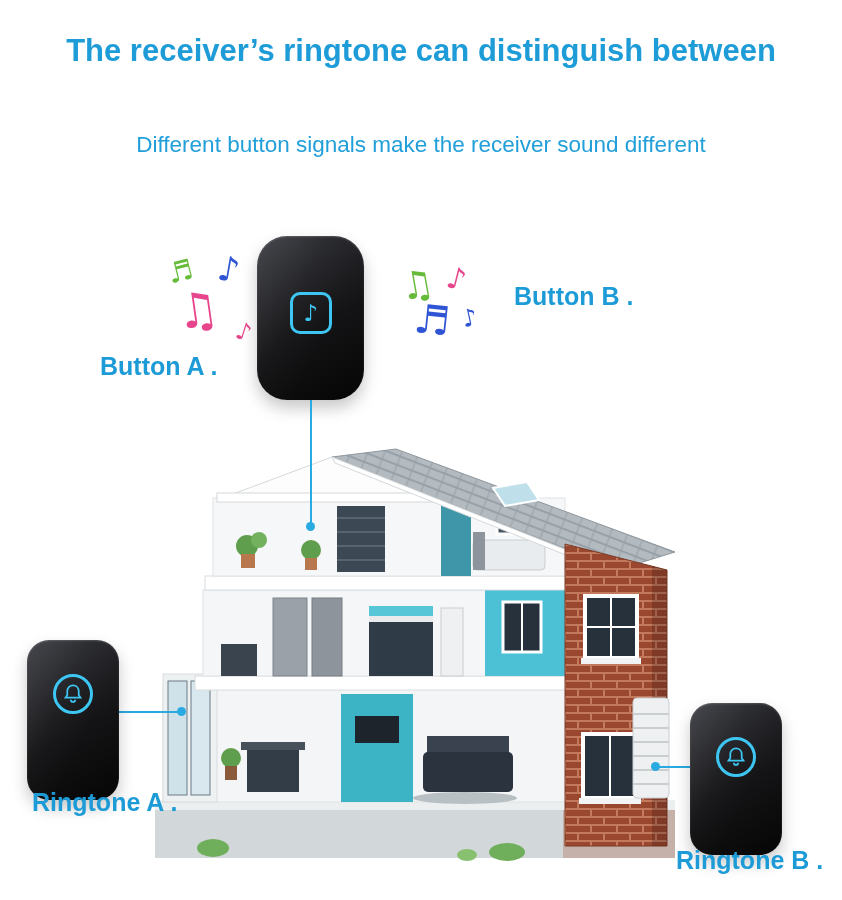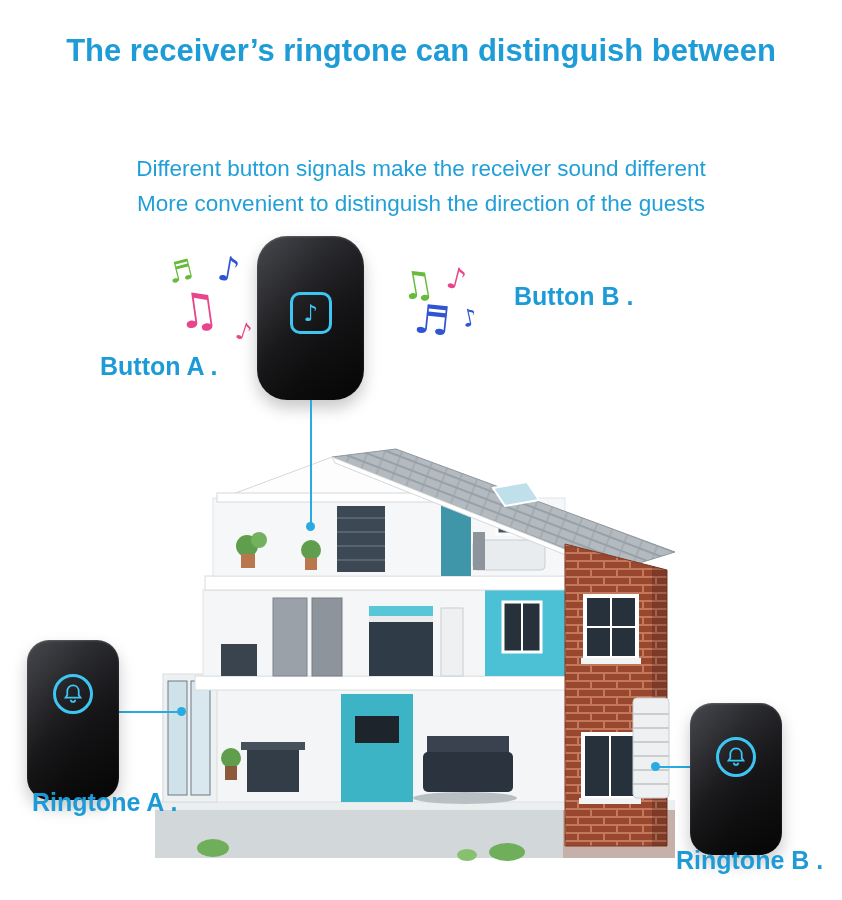--- a/index.html
+++ b/index.html
@@ -4,21 +4,21 @@
 <style>
   * { margin:0; padding:0; box-sizing:border-box; }
   html,body { background:#ffffff; }
   body { width:842px; height:900px; position:relative; font-family:"Liberation Sans", sans-serif; overflow:hidden; }
   .stage { position:absolute; left:0; top:0; width:842px; height:900px; background:#fff; }
 
   
   .title { position:absolute; top:26px; left:0; width:842px; text-align:center;
            color:#1e9cd8; font-weight:bold; font-size:31px; line-height:1.6; }
   .subtitle { position:absolute; top:128px; left:0; width:842px; text-align:center;
-           color:#219fd9; font-weight:400; font-size:22.5px; line-height:1.55;margin-top:24px; }
+           color:#219fd9; font-weight:400; font-size:22.5px; line-height:1.55; }
 
   
   .device { position:absolute; background:linear-gradient(150deg,#33343a 0%, #141416 55%, #050505 100%);
             box-shadow: inset 0 1px 2px rgba(255,255,255,.18), 0 8px 16px rgba(0,0,0,.22); }
   .device::after { content:""; position:absolute; inset:0; border-radius:inherit;
             background:linear-gradient(115deg, rgba(255,255,255,.10) 0%, rgba(255,255,255,.02) 38%, rgba(0,0,0,0) 62%); }
   .receiver { left:257px; top:236px; width:107px; height:164px; border-radius:30px; }
   .receiver .icon-square { position:absolute; left:50%; top:56px; transform:translateX(-50%);
             width:42px; height:42px; border:3px solid #3ec6f3; border-radius:10px;
             display:flex; align-items:center; justify-content:center;
@@ -67,21 +67,20 @@
 </head>
 <body>
 
 <div class="stage">
 
   <div class="title">
     <div>The receiver’s ringtone can distinguish between</div>
   </div>
   <div class="subtitle">
     <div>Different button signals make the receiver sound different</div>
-    <div>More convenient to distinguish the direction of the guests</div>
   </div>
 
   <span class="note green nL1">♬</span>
   <span class="note blue  nL2">♪</span>
   <span class="note pink  nL3">♫</span>
   <span class="note pink  nL4">♪</span>
 
   <span class="note green nR1">♫</span>
   <span class="note pink  nR2">♪</span>
   <span class="note blue  nR3">♬</span>

